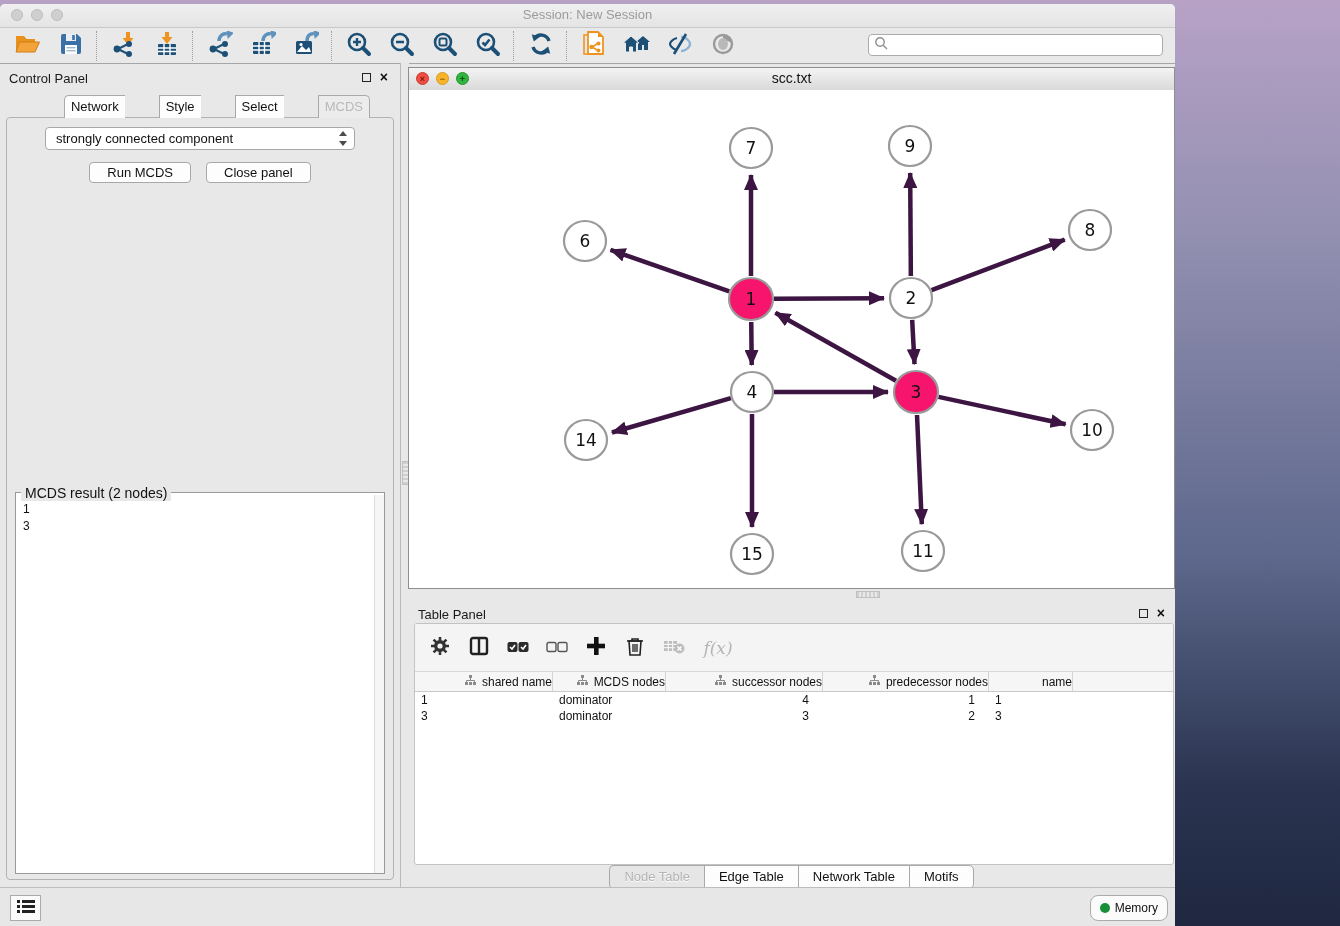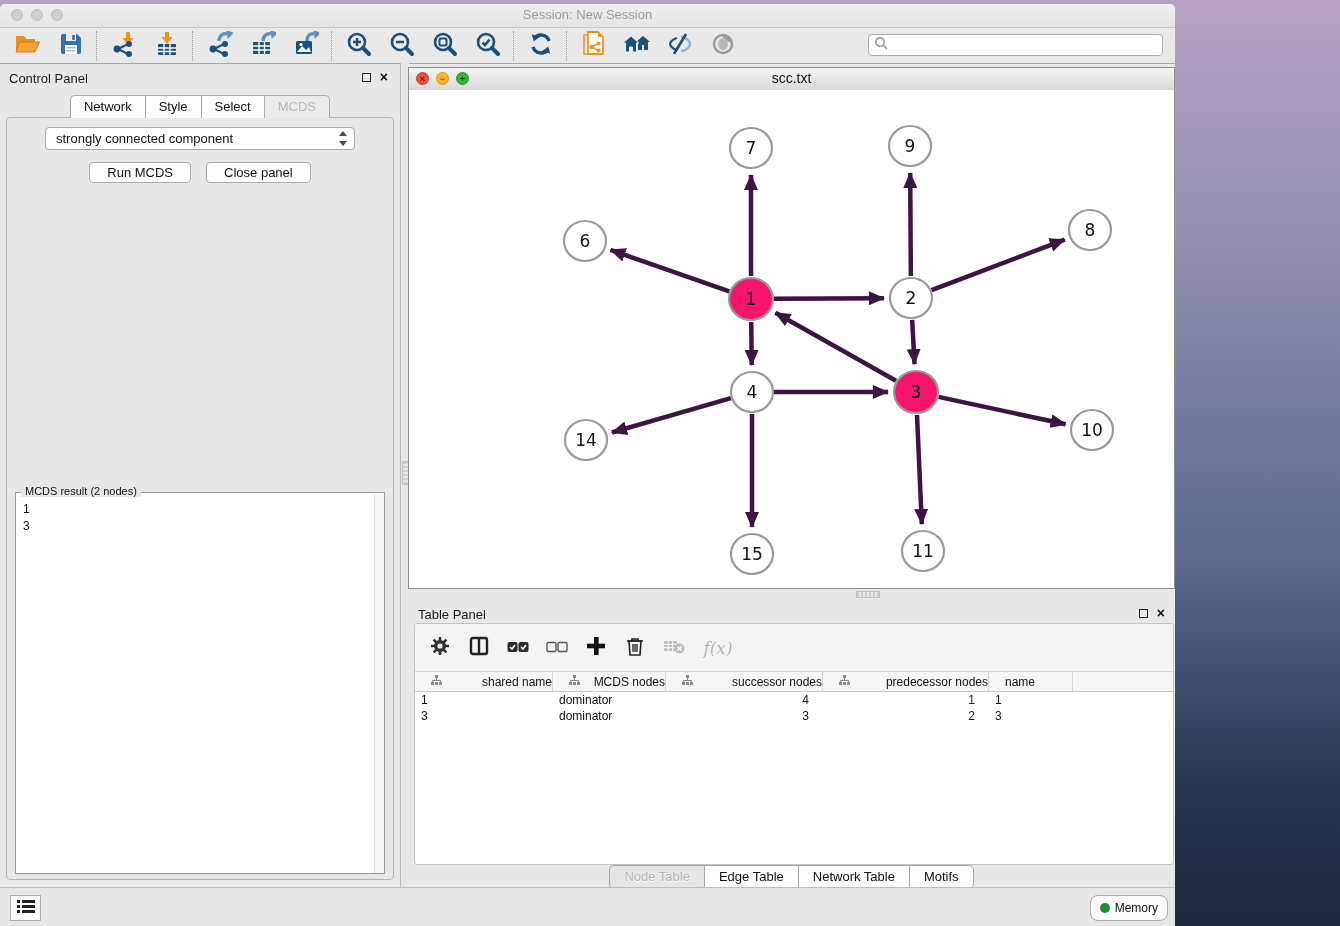--- a/index.html
+++ b/index.html
@@ -29,41 +29,41 @@
   .main{position:absolute;top:59px;left:0;right:0;bottom:38px;}
 
   
   .cpanel{position:absolute;left:0;top:0;width:400px;height:100%;}
   .panel-head{position:relative;height:28px;}
   .panel-title{position:absolute;left:9px;top:8px;font-size:13px;color:#1a1a1a;}
   .panel-icons{position:absolute;right:12px;top:9px;display:flex;gap:9px;align-items:center;}
   .float-ic{width:9px;height:9px;border:1.5px solid #222;box-sizing:border-box;background:transparent;}
   .close-ic{font-weight:bold;font-size:14px;line-height:10px;color:#111;}
   .tabrow{position:absolute;top:32px;left:0;width:100%;display:flex;justify-content:center;z-index:2;}
-  .tab{background:#fdfdfd;border:1px solid #a9a9a9;border-bottom:none;padding:3px 13px 4px;
-    font-size:13px;color:#111;border-right:none;}
+  .tab{background:#fdfdfd;border:1px solid #a9a9a9;border-bottom:none;padding:3px 6px 4px;
+    font-size:13px;color:#111;border-right:none;margin-left:34px;}
   .tab:first-child{border-radius:5px 0 0 0;}
   .tab:last-child{border-right:1px solid #a9a9a9;border-radius:0 5px 0 0;}
   .tab.sel{background:#ececec;color:#b9b9b9;}
   .cp-box{position:absolute;left:6px;right:6px;top:54px;bottom:8px;background:#e8e8e8;
     border:1px solid #b3b3b3;border-radius:4px;}
   .opt-label{text-align:center;margin-top:18px;font-size:13px;color:#111;}
   .selectbox{position:relative;margin:9px 38px 0;height:21px;background:#fff;border:1px solid #a8a8a8;
     border-radius:4px;font-size:13px;line-height:21px;padding-left:10px;color:#111;}
   .stepper{position:absolute;right:7px;top:3px;width:9px;height:15px;display:flex;flex-direction:column;
     align-items:center;justify-content:space-between;}
   .stepper i{width:0;height:0;border-left:4.5px solid transparent;border-right:4.5px solid transparent;}
   .stepper .up{border-bottom:5.5px solid #4a4a4a;}
   .stepper .dn{border-top:5.5px solid #4a4a4a;}
   .btnrow{display:flex;justify-content:center;gap:15px;margin-top:12px;}
   .mbtn{background:#fdfdfd;border:1px solid #a8a8a8;border-radius:4px;height:21px;padding:0 17px;
     font-size:13px;color:#111;font-family:"Liberation Sans",sans-serif;}
   .result-group{position:absolute;left:8px;right:8px;top:374px;bottom:5px;border:1px solid #9a9a9a;
     background:#fff;}
-  .result-legend{position:absolute;left:5px;top:-8px;background:#e8e8e8;padding:0 4px;font-size:11px;color:#111;}
+  .result-legend{position:absolute;left:5px;top:-8px;background:#e8e8e8;padding:0 4px;font-size:14px;color:#111;}
   .result-body{position:absolute;left:0;top:2px;right:9px;bottom:0;padding:6px 0 0 7px;font-size:12px;
     color:#111;line-height:17px;overflow:hidden;}
   .result-scroll{position:absolute;top:2px;right:0;width:9px;bottom:0;background:#f6f6f6;border-left:1px solid #ddd;}
 
   
   .vsplit{position:absolute;left:400px;top:0;width:8px;height:100%;background:#e8e8e8;
     border-left:1px solid #b9b9b9;}
   .vgrip{position:absolute;left:1px;top:398px;width:5px;height:22px;
     background:repeating-linear-gradient(180deg,#cfcfcf 0 2px,#e8e8e8 2px 4px);border:1px solid #c0c0c0;}
 
@@ -91,21 +91,21 @@
 
   
   .tpanel{position:absolute;left:0;right:0;top:536px;bottom:0;}
   .tp-box{position:absolute;left:6px;right:1px;top:24px;height:240px;background:#fff;
     border:1px solid #c3c3c3;border-radius:3px;overflow:hidden;}
   .tp-toolbar{height:47px;background:#f4f4f4;display:flex;align-items:center;padding-left:13px;gap:15px;}
   .tp-ic{display:flex;align-items:center;justify-content:center;width:24px;height:24px;}
   .fx{font-family:"DejaVu Serif",serif;font-style:italic;font-size:17px;color:#b5b5b5;}
   .tgrid{position:relative;}
   .thead{display:flex;height:19px;background:#f6f6f6;border-top:1px solid #d8d8d8;border-bottom:1px solid #c9c9c9;}
-  .th{display:flex;align-items:center;justify-content:space-between;gap:6px;font-size:12px;color:#111;
+  .th{display:flex;align-items:center;justify-content:flex-end;gap:6px;font-size:12px;color:#111;
     border-right:1px solid #d4d4d4;box-sizing:border-box;height:100%;padding-left:16px;}
   .trow{display:flex;height:16px;font-size:12px;color:#111;background:#fff;}
   .td{box-sizing:border-box;padding:1px 0 0 6px;overflow:hidden;white-space:nowrap;}
   .td.r{text-align:right;padding-right:14px;}
   .tabs-bottom{position:absolute;left:0;right:0;top:266px;display:flex;justify-content:center;}
   .btab{background:#fdfdfd;border:1px solid #a9a9a9;border-right:none;padding:3px 14px 4px;font-size:13px;color:#111;}
   .btab:first-child{border-radius:5px 0 0 5px;}
   .btab:last-child{border-right:1px solid #a9a9a9;border-radius:0 5px 5px 0;}
   .btab.sel{background:#e6e6e6;color:#b2b2b2;text-shadow:0 1px 0 #fff;}
 

